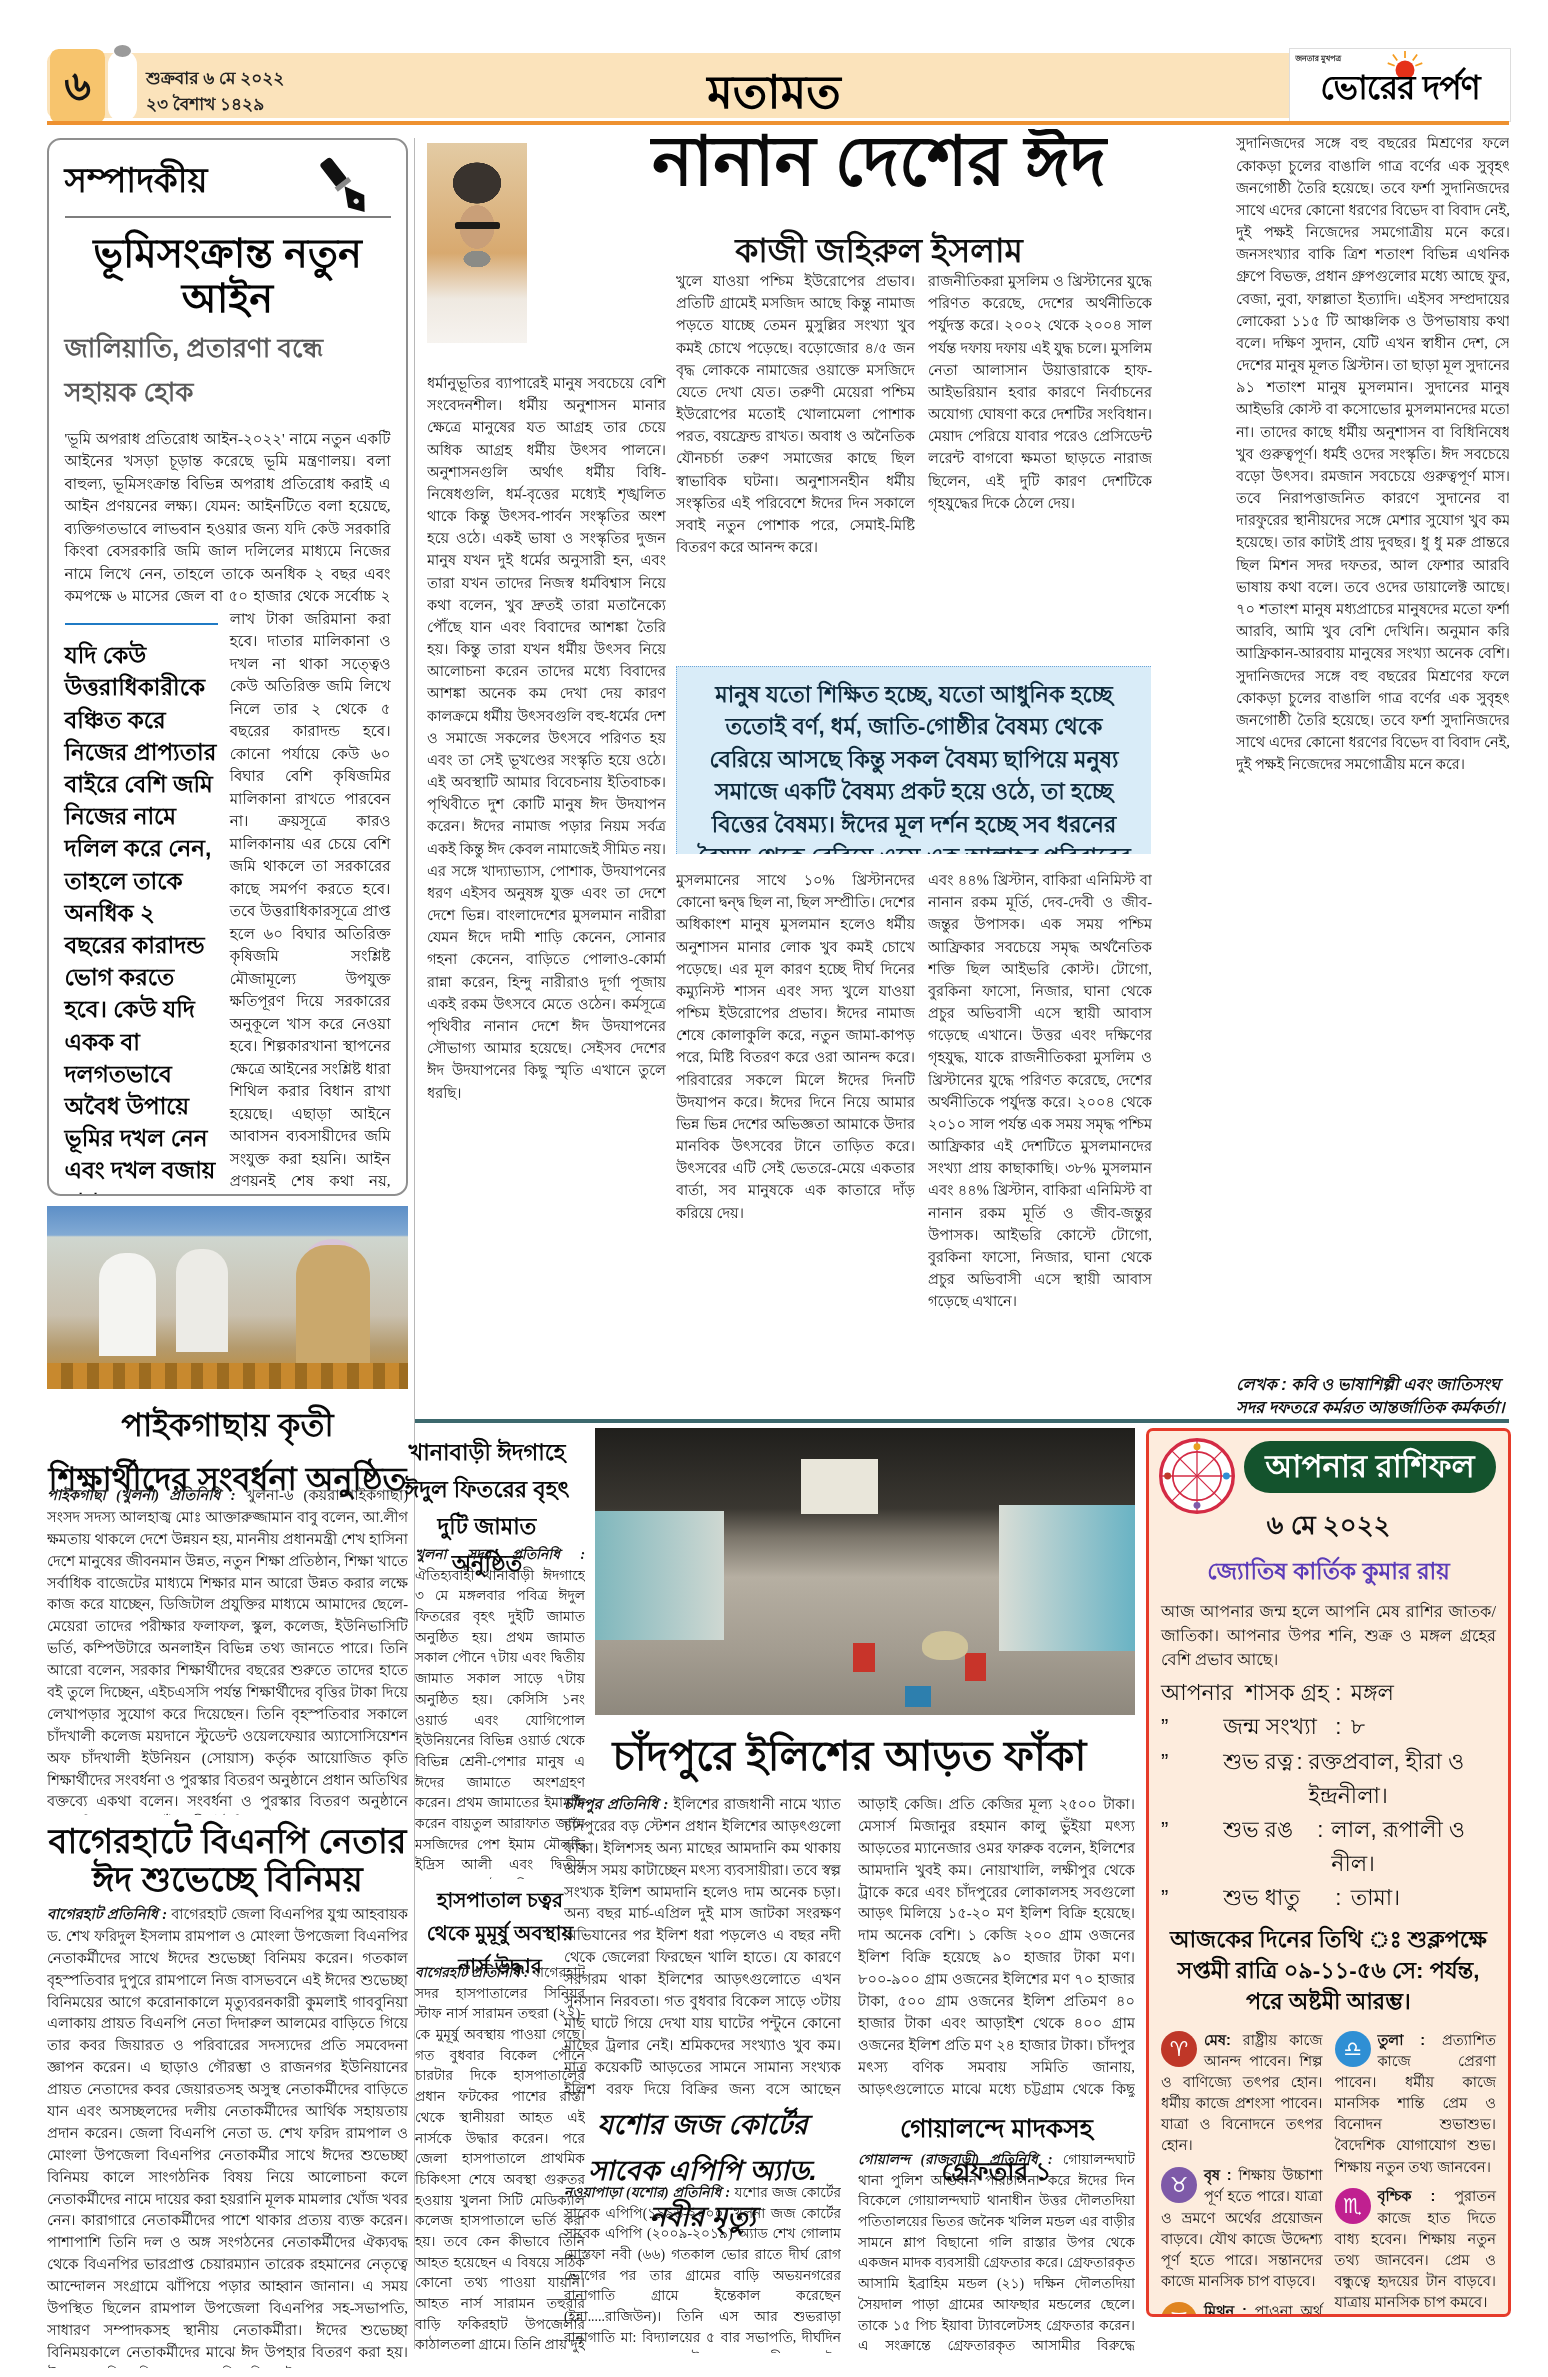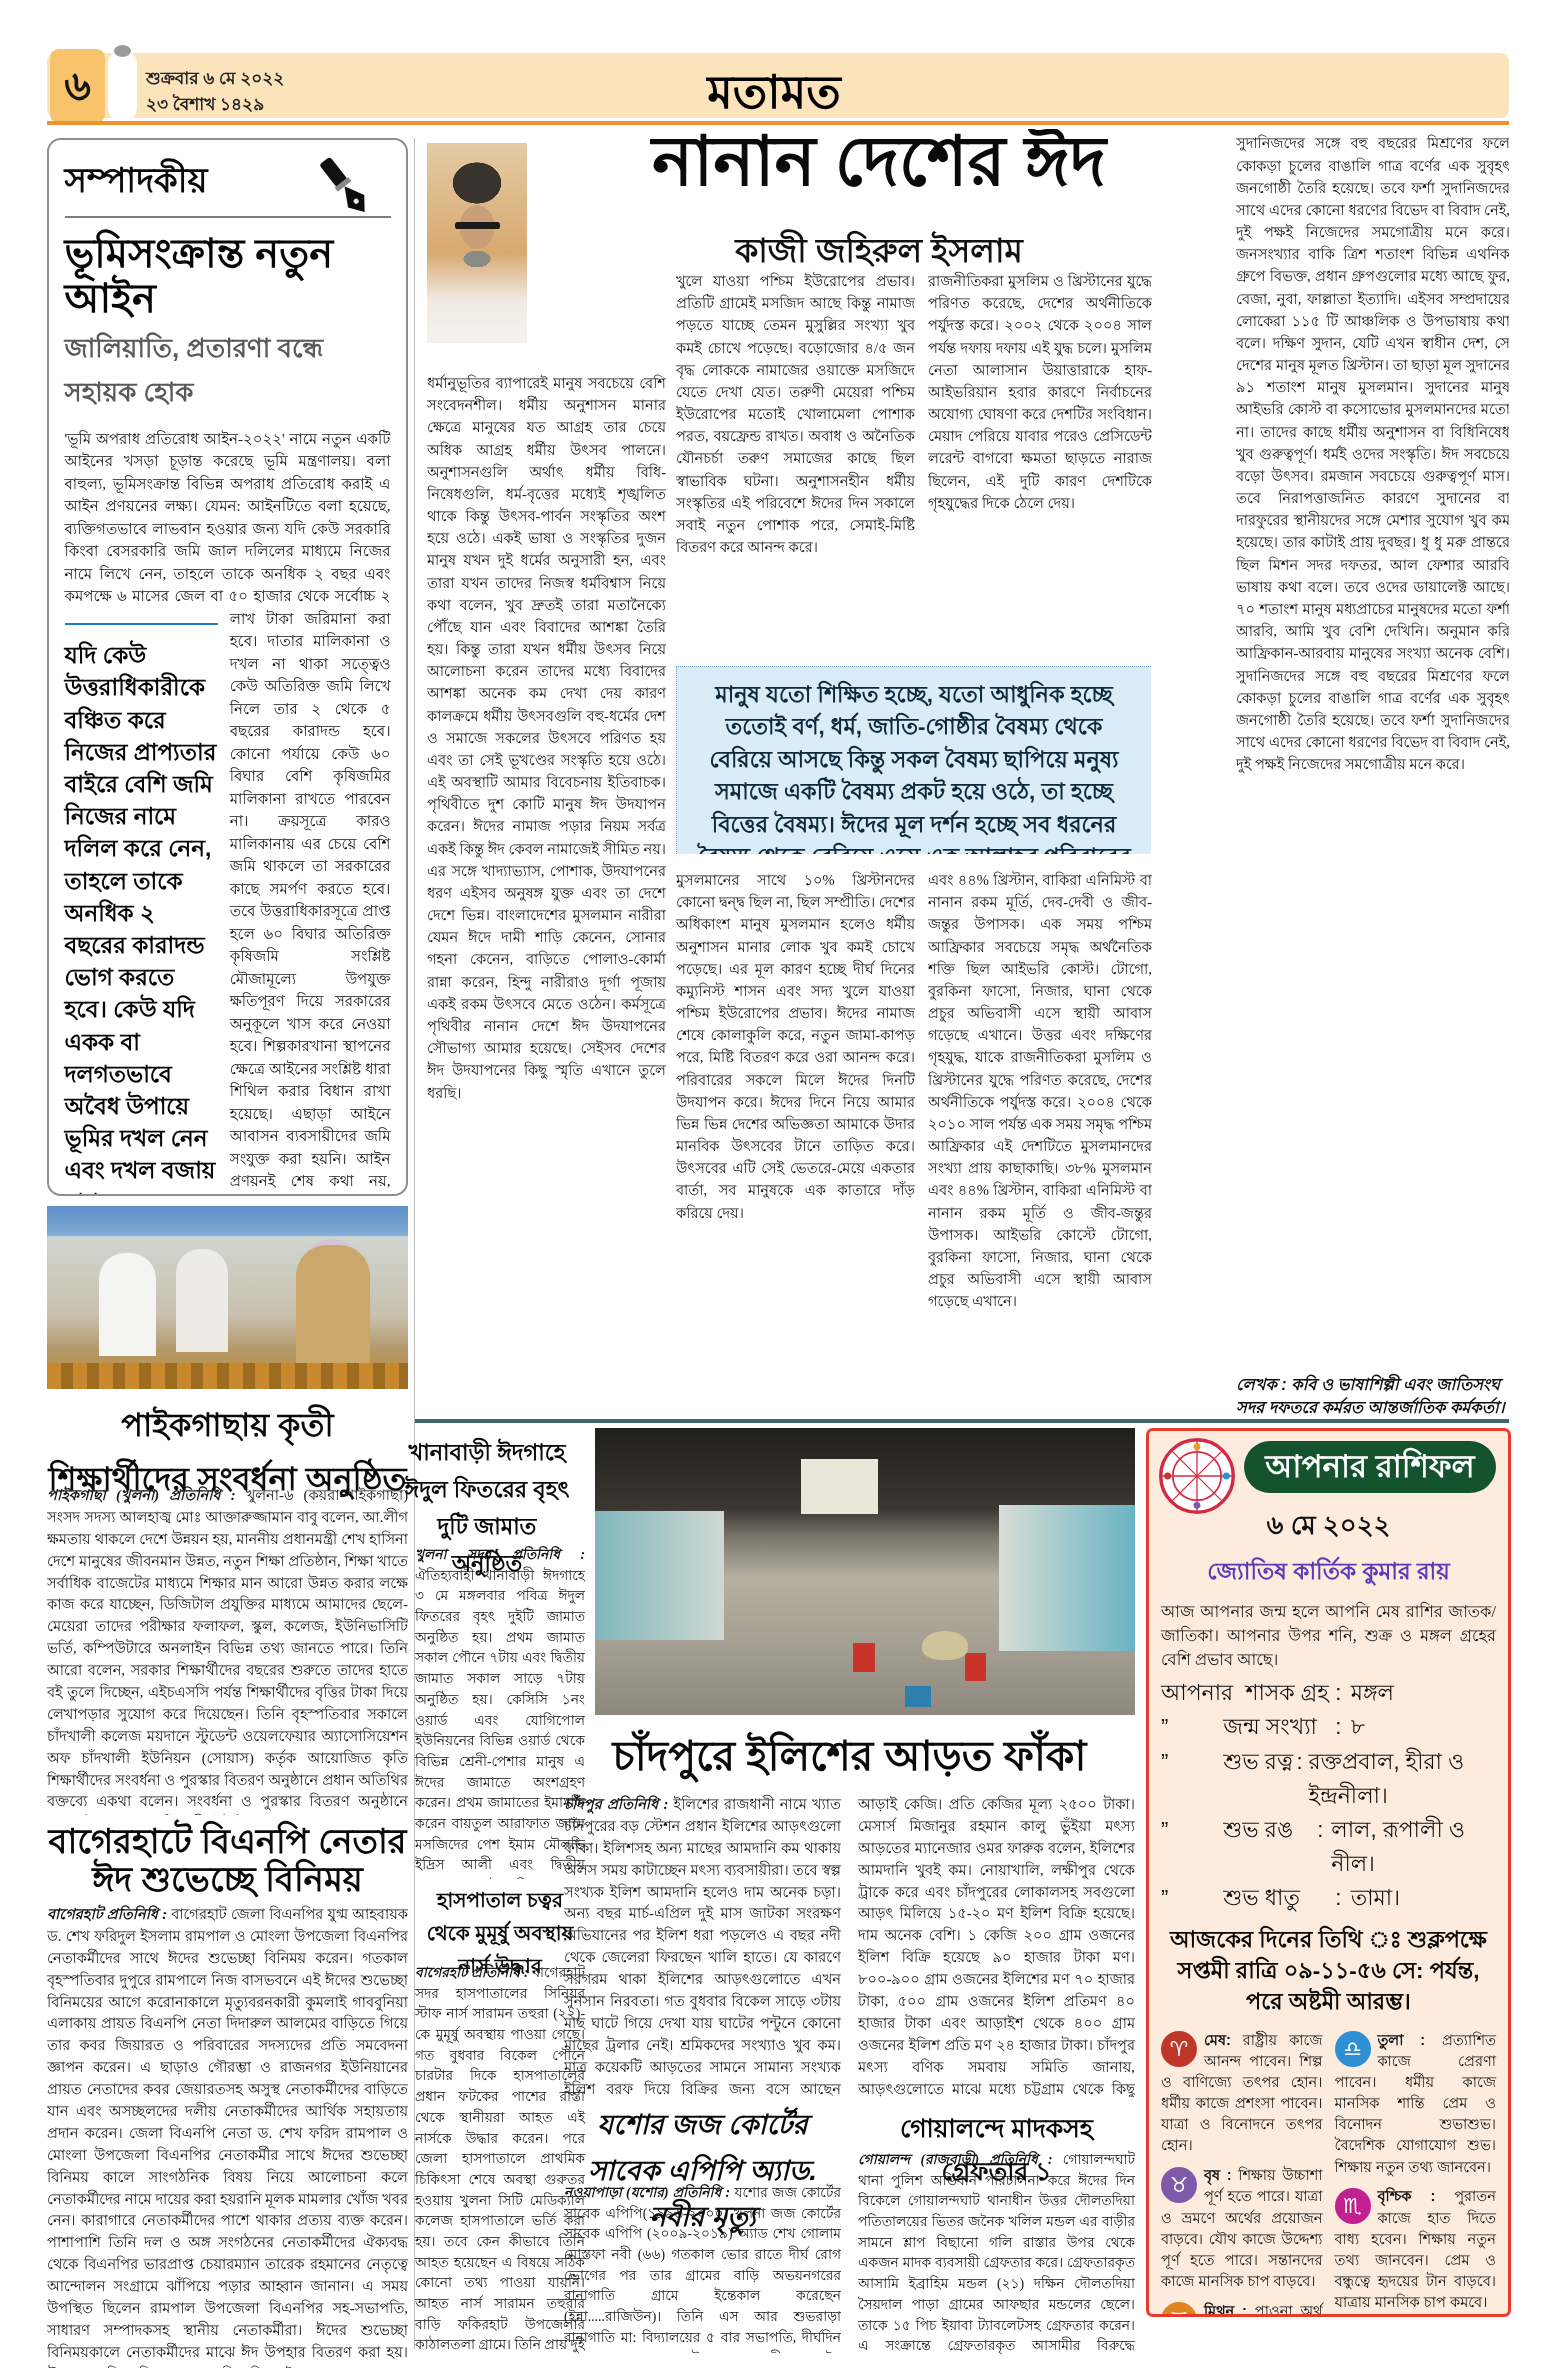--- a/index.html
+++ b/index.html
@@ -98,37 +98,51 @@
 
   <div class="abs" id="hdr-bar"></div>
   <div class="abs" id="page-tab">৬</div>
   <div class="abs" id="pill"></div>
   <div class="abs" id="pill-cap"></div>
   <div class="abs" id="hdr-dates">
     <div>শুক্রবার ৬ মে ২০২২</div>
     <div>২৩ বৈশাখ ১৪২৯</div>
   </div>
   <div class="abs" id="section-title">মতামত</div>
+  <div class="abs" id="logo">
+    <div class="abs" id="logo-tag">জনতার মুখপত্র</div>
+    <svg class="abs" style="left:96px;top:1.7px;" width="38" height="26" viewBox="0 0 44 30">
+      <g stroke="#f59b1e" stroke-width="2">
+        <line x1="22" y1="0" x2="22" y2="8"></line>
+          <line x1="8" y1="4" x2="13" y2="11"></line>
+          <line x1="36" y1="4" x2="31" y2="11"></line>
+        <line x1="2" y1="14" x2="10" y2="17"></line>
+          <line x1="42" y1="14" x2="34" y2="17"></line>
+      </g>
+      <circle cx="22" cy="22" r="11" fill="#e63119"></circle>
+    </svg>
+    <div class="abs" id="logo-title">ভোরের দর্পণ</div>
+  </div>
   <div class="abs" id="hdr-rule"></div>
   <div class="abs" id="vrule"></div>
 
   <div class="abs" id="ed-box">
     <div style="position:relative;">
       <span id="ed-label">সম্পাদকীয়</span>
       <svg id="pen" width="83" height="72" viewBox="0 0 96 84">
         <g transform="rotate(-38 48 42)">
           <rect x="40" y="6" width="16" height="34" rx="4" fill="#111"></rect>
           <rect x="38" y="38" width="20" height="6" fill="#888"></rect>
           <path d="M48 44 L60 66 L48 82 L36 66 Z" fill="#0c0c0c"></path>
           <circle cx="48" cy="66" r="3" fill="#e8e8e8"></circle>
         </g>
       </svg>
       <div id="ed-rule"></div>
     </div>
-    <div id="ed-head" class="headline" style="text-align:left;">ভূমিসংক্রান্ত নতুন আইন</div>
+    <div id="ed-head" class="headline" style="text-align:center;">ভূমিসংক্রান্ত নতুন আইন</div>
     <div id="ed-sub">জালিয়াতি, প্রতারণা বন্ধে সহায়ক হোক</div>
     <div id="ed-body" class="body-text">
       <span>'ভূমি অপরাধ প্রতিরোধ আইন-২০২২' নামে নতুন একটি আইনের খসড়া চূড়ান্ত করেছে ভূমি মন্ত্রণালয়। বলা বাহুল্য, ভূমিসংক্রান্ত বিভিন্ন অপরাধ প্রতিরোধ করাই এ আইন প্রণয়নের লক্ষ্য। যেমন: আইনটিতে বলা হয়েছে, ব্যক্তিগতভাবে লাভবান হওয়ার জন্য যদি কেউ সরকারি কিংবা বেসরকারি জমি জাল দলিলের মাধ্যমে নিজের নামে লিখে নেন, তাহলে তাকে অনধিক ২ বছর এবং কমপক্ষে ৬ মাসের জেল বা ৫০</span>
       <div id="ed-quote">যদি কেউ উত্তরাধিকারীকে বঞ্চিত করে নিজের প্রাপ্যতার বাইরে বেশি জমি নিজের নামে দলিল করে নেন, তাহলে তাকে অনধিক ২ বছরের কারাদন্ড ভোগ করতে হবে। কেউ যদি একক বা দলগতভাবে অবৈধ উপায়ে ভূমির দখল নেন এবং দখল বজায় রাখতে অস্ত্র প্রদর্শন বা ব্যবহার করেন, তাহলে তাকে ৩ বছরের কারাদন্ড ভোগ করতে হবে এবং এ অপরাধ জামিন অযোগ্য বলে গণ্য হবে।</div>
       <span>হাজার থেকে সর্বোচ্চ ২ লাখ টাকা জরিমানা করা হবে। দাতার মালিকানা ও দখল না থাকা সত্ত্বেও কেউ অতিরিক্ত জমি লিখে নিলে তার ২ থেকে ৫ বছরের কারাদন্ড হবে। কোনো পর্যায়ে কেউ ৬০ বিঘার বেশি কৃষিজমির মালিকানা রাখতে পারবেন না। ক্রয়সূত্রে কারও মালিকানায় এর চেয়ে বেশি জমি থাকলে তা সরকারের কাছে সমর্পণ করতে হবে। তবে উত্তরাধিকারসূত্রে প্রাপ্ত হলে ৬০ বিঘার অতিরিক্ত কৃষিজমি সংশ্লিষ্ট মৌজামূল্যে উপযুক্ত ক্ষতিপূরণ দিয়ে সরকারের অনুকূলে খাস করে নেওয়া হবে। শিল্পকারখানা স্থাপনের ক্ষেত্রে আইনের সংশ্লিষ্ট ধারা শিথিল করার বিধান রাখা হয়েছে। এছাড়া আইনে আবাসন ব্যবসায়ীদের জমি সংযুক্ত করা হয়নি। আইন প্রণয়নই শেষ কথা নয়, আইনের যথাযথ প্রয়োগ নিশ্চিত করাটাই মূল বিষয়। এক জরিপে ভূমি খাতকে দেশের সবচেয়ে দুর্নীতিগ্রস্ত সেবা খাত হিসাবে উল্লেখ করা হয়েছে। নতুন আইন, নতুন ব্যবস্থাপনার মধ্য দিয়ে দেশে ভূমিসংক্রান্ত সব ধরনের দুর্নীতি, অপরাধ ও অব্যবস্থাপনার অবসান হবে-এটাই প্রত্যাশা।</span>
     </div>
   </div>
 
   <div class="abs photo" id="photo-ceremony">
     <div class="abs p1"></div>

